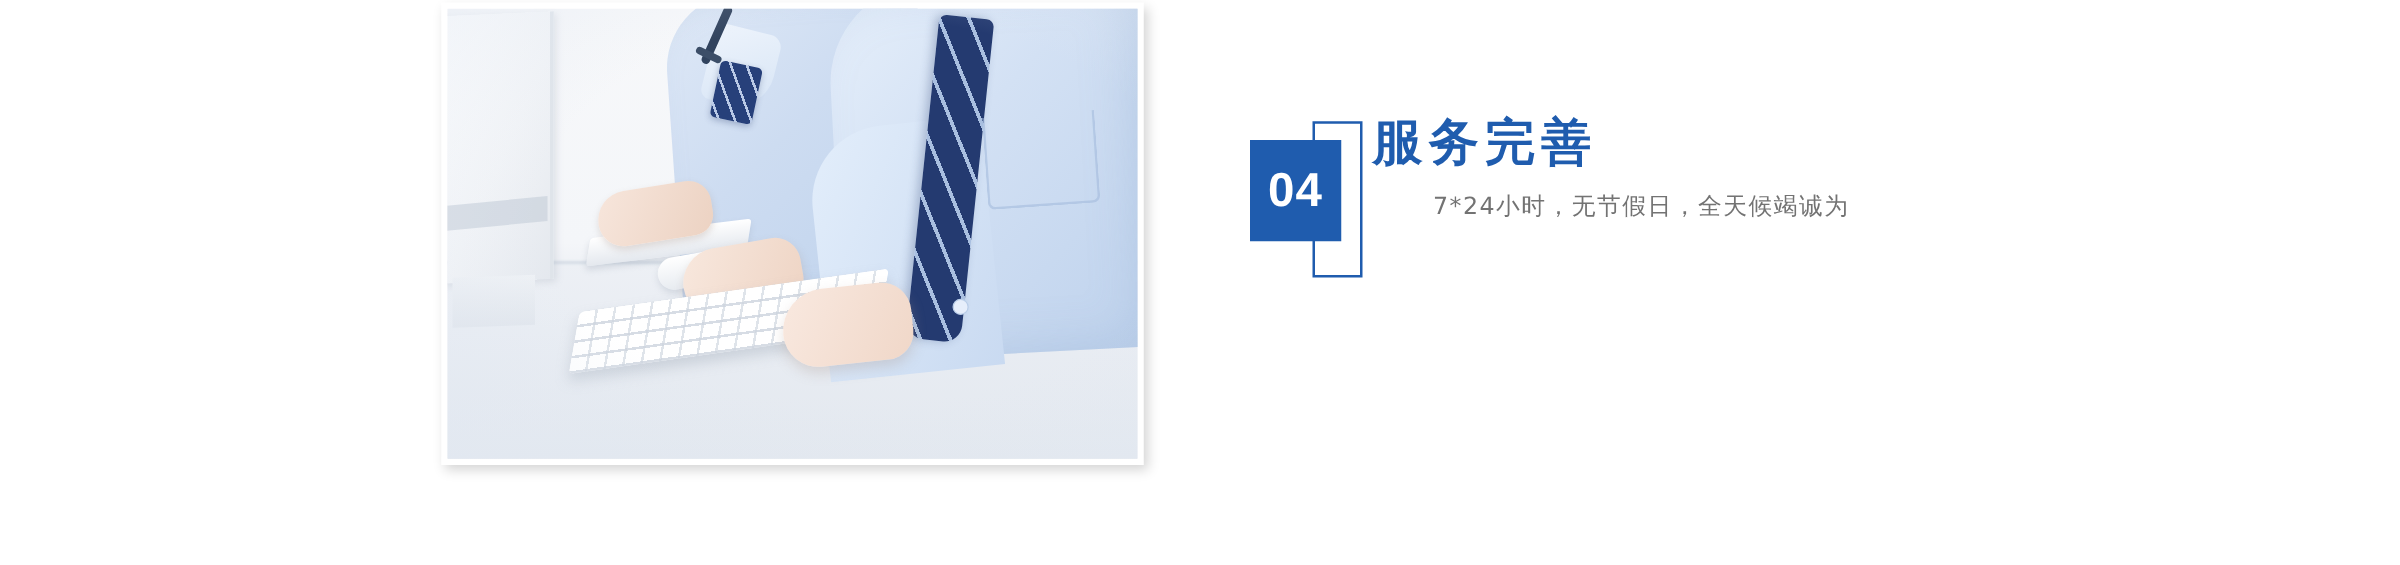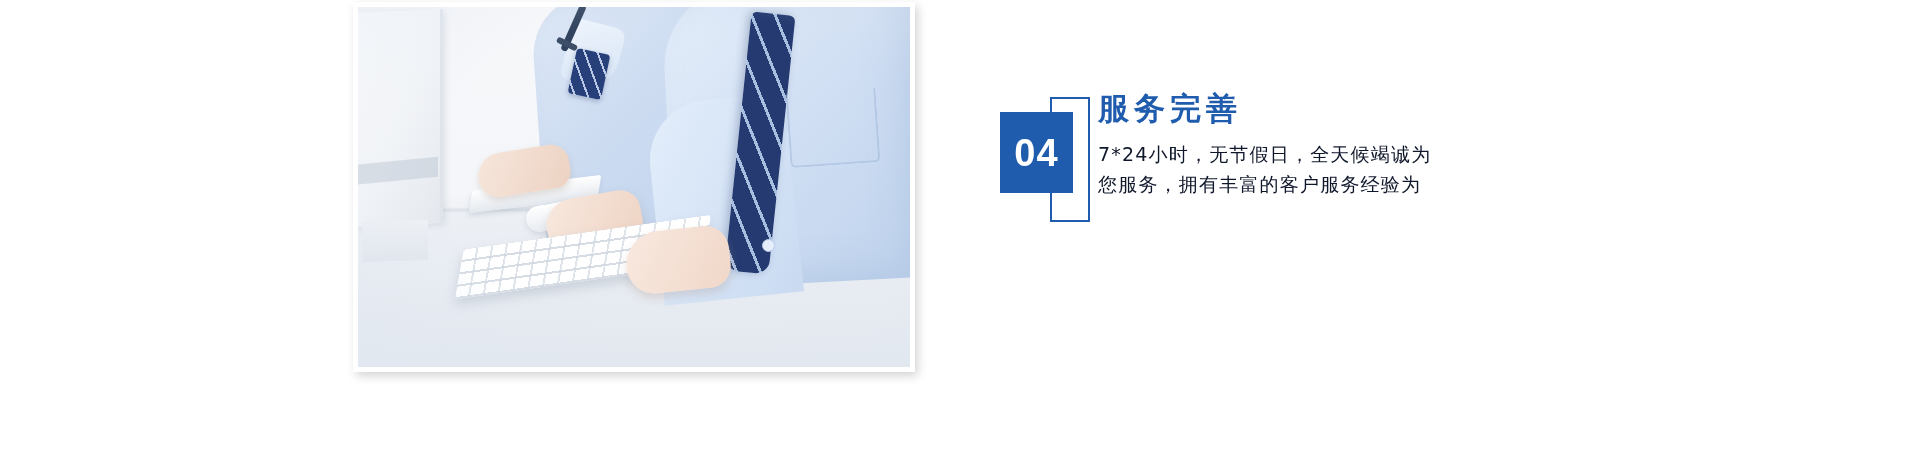--- a/index.html
+++ b/index.html
@@ -346,34 +346,35 @@
   }
 
   .text-col {
     position: absolute;
     left: 98px;
     top: 0;
     width: 430px;
   }
   .heading {
     color: #1f5cae;
-    font-size: 31px;
+    font-size: 40px;
     font-weight: 700;
     letter-spacing: 5px;
     line-height: 1.2;
     margin: 0 0 12px 0;
     white-space: nowrap;
     font-family: "DejaVu Sans", "Liberation Sans", sans-serif;
   }
   .body-lines {
-    color: #0f172a;
+    color: #737373;
     font-size: 19px;
     line-height: 30px;
     letter-spacing: 1.2px;
     font-family: "DejaVu Sans", "Liberation Sans", sans-serif;
+    text-align: center;
   }
   .body-line {
     white-space: nowrap;
     display: block;
   }
 </style>
 </head>
 <body>
 
 <div class="banner">
@@ -420,18 +421,17 @@
       <div class="badge-outline"></div>
       <div class="badge-square">
         <span class="badge-number">04</span>
       </div>
     </div>
 
     <div class="text-col">
       <h2 class="heading">服务完善</h2>
       <div class="body-lines">
         <span class="body-line">7*24小时，无节假日，全天候竭诚为</span>
-        <span class="body-line">您服务，拥有丰富的客户服务经验为</span>
       </div>
     </div>
 
   </div>
 </div>
 
 </body></html>

